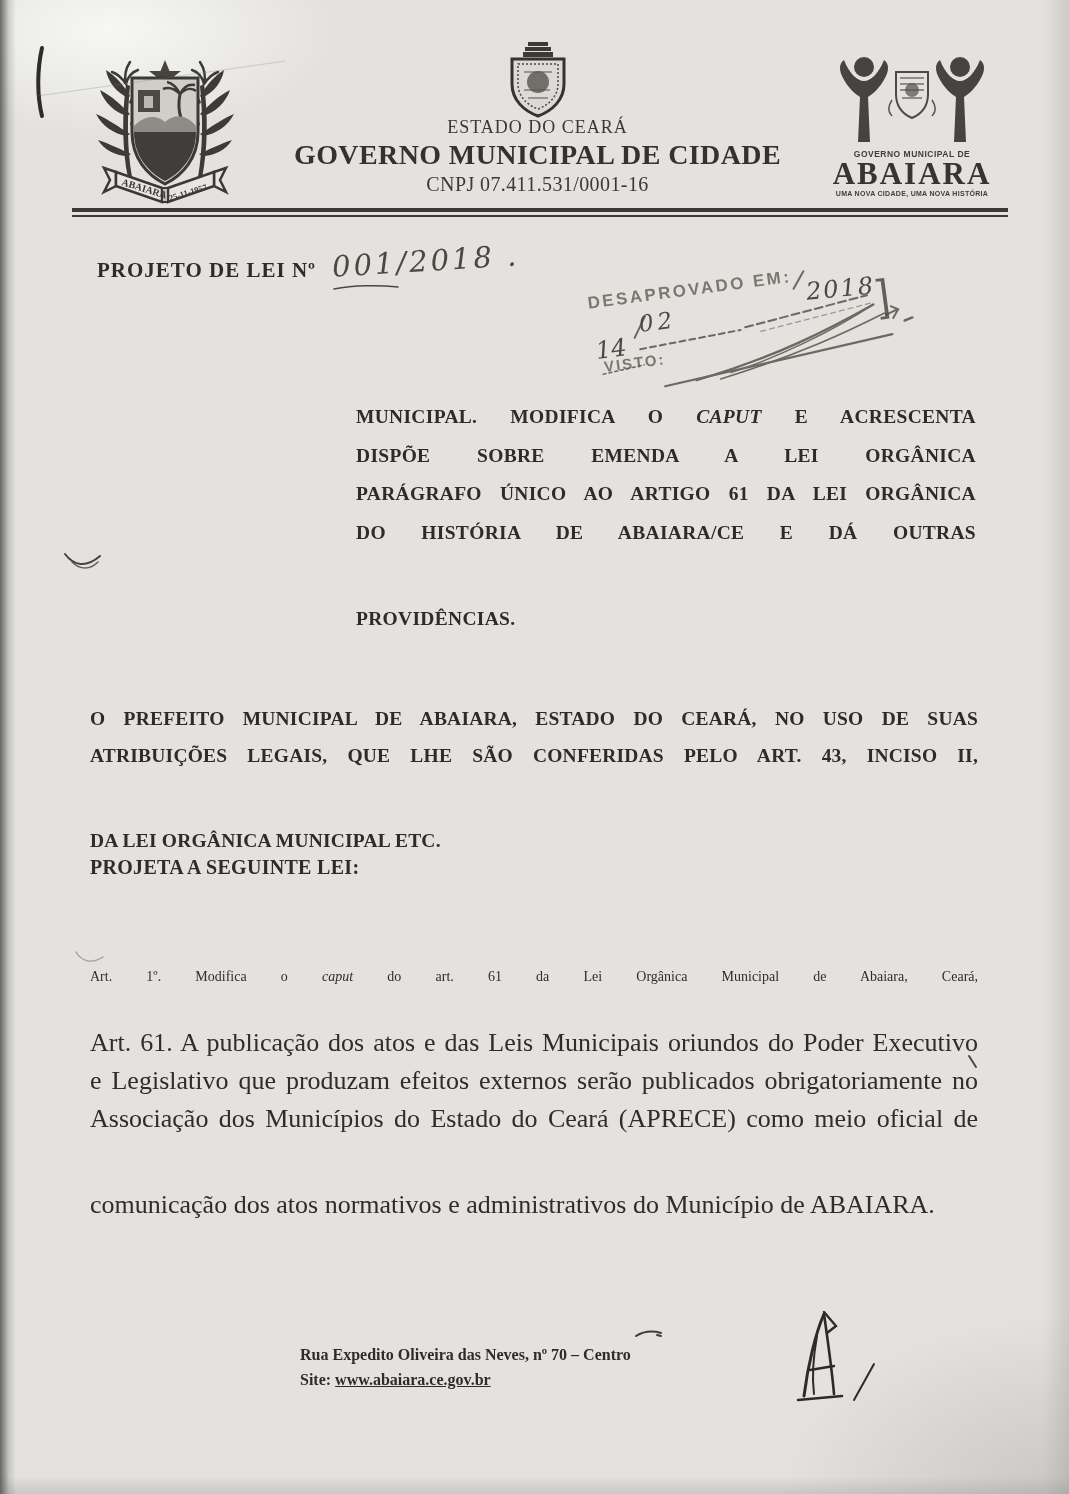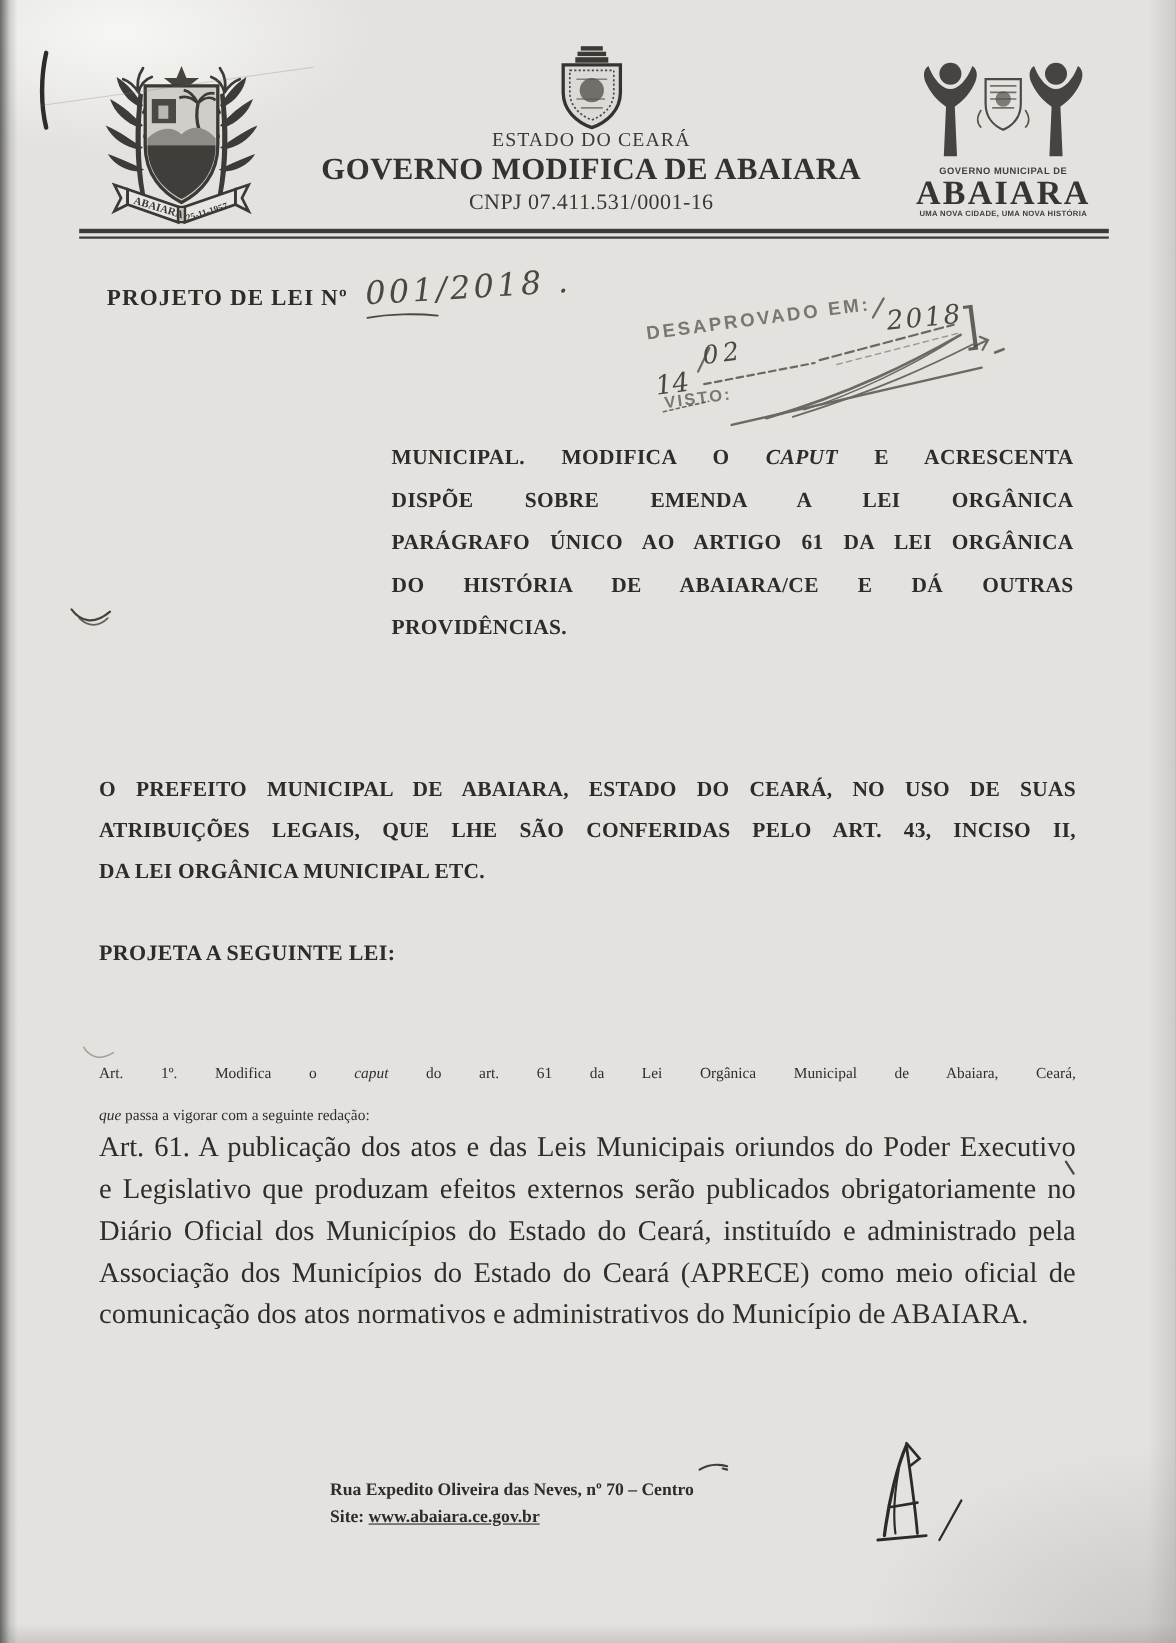--- a/index.html
+++ b/index.html
@@ -44,21 +44,21 @@
   .stamp-print{font-family:"Liberation Sans",sans-serif;font-weight:bold;color:#605d56;opacity:.8;}
   .s-result{left:2px;top:-4px;font-size:17px;letter-spacing:2.5px;}
   .s-visto{left:10px;top:62px;font-size:15px;letter-spacing:2px;}
   .s-bracket{left:290px;top:14px;font-size:44px;font-family:"Liberation Sans",sans-serif;color:#4c4a45;opacity:.85;line-height:44px;}
   .s-day{left:4px;top:40px;font-size:24px;}
   .s-month{left:50px;top:20px;font-size:23px;letter-spacing:4px;}
   .s-year{left:220px;top:10px;font-size:24px;letter-spacing:2px;transform:rotate(2deg);}
 
   
   .jline{text-align:justify;text-align-last:justify;}
-  .jlast{text-align:center;text-align-last:left;}
+  .jlast{text-align:center;text-align-last:left;margin-top:48px;}
   .it{font-style:italic;}
   .ementa{position:absolute;left:356px;top:398px;width:620px;font-size:19.5px;font-weight:bold;line-height:38.5px;color:#2d2c29;letter-spacing:.3px;}
   .preamble{position:absolute;left:90px;top:700px;width:888px;font-size:19.5px;font-weight:bold;line-height:37px;color:#2d2c29;letter-spacing:.2px;}
   .projeta{position:absolute;left:90px;top:856px;font-size:20px;font-weight:bold;letter-spacing:.3px;color:#2d2c29;}
   .art1{position:absolute;left:90px;top:958px;width:888px;font-size:14px;line-height:38px;}
   .art61{position:absolute;left:90px;top:1024px;width:888px;font-size:26px;line-height:38px;}
 
   
   .footer{position:absolute;left:300px;top:1342px;width:400px;font-weight:bold;font-size:16px;line-height:25px;color:#2d2c29;}
   .footer .url{text-decoration:underline;}
@@ -111,21 +111,21 @@
     <rect x="21" y="7" width="26" height="4" fill="#3b3a37"></rect>
     <rect x="19" y="12" width="30" height="5" fill="#3b3a37"></rect>
     <path d="M8,19 H60 V44 C60,60 48,71 34,76 C20,71 8,60 8,44 Z" fill="#dbdad6" stroke="#343330" stroke-width="3"></path>
     <path d="M14,24 H54 V44 C54,56 45,65 34,69 C23,65 14,56 14,44 Z" fill="none" stroke="#4a4946" stroke-width="1.5" stroke-dasharray="2,2"></path>
     <circle cx="34" cy="42" r="11" fill="#55544f" opacity=".8"></circle>
     <path d="M20,32 H48 M20,50 H46 M24,58 H44" stroke="#5a5955" stroke-width="1.5" opacity=".7" fill="none"></path>
   </svg>
 
   <div class="header-text">
     <div class="h-state">ESTADO DO CEARÁ</div>
-    <div class="h-gov">GOVERNO MODIFICA DE ABAIARA</div>
+    <div class="h-gov">GOVERNO MUNICIPAL DE CIDADE</div>
     <div class="h-cnpj">CNPJ 07.411.531/0001-16</div>
   </div>
 
   <div class="logo-right">
     <svg width="168" height="88" viewBox="0 0 168 88">
       <g id="fig" fill="#454441">
         <circle cx="36" cy="11" r="10"></circle>
         <path d="M36,25 C29,25 21,17 16,4 C10,8 12,16 14,20 C20,33 29,39 32,41 L30,86 H42 L40,41 C43,39 52,33 58,20 C60,16 62,8 56,4 C51,17 43,25 36,25 Z"></path>
       </g>
       <use href="#fig" transform="translate(168,0) scale(-1,1)"></use>
@@ -191,30 +191,25 @@
   </div>
 
   <div class="projeta">PROJETA A SEGUINTE LEI:</div>
 
   <div class="art1">
     <div class="jline">
       <span>Art. 1º. Modifica o</span>
       <span class="it">caput</span>
       <span>do art. 61 da Lei Orgânica Municipal de Abaiara, Ceará,</span>
     </div>
-    <div class="jlast">
-      <span class="it">que</span>
-      <span>passa a vigorar com a seguinte redação:</span>
-    </div>
   </div>
 
   <div class="art61">
     <div class="jline"><span>Art. 61. A publicação dos atos e das Leis Municipais oriundos do Poder Executivo</span></div>
     <div class="jline"><span>e Legislativo que produzam efeitos externos serão publicados obrigatoriamente no</span></div>
-    <div class="jline"><span>Diário Oficial dos Municípios do Estado do Ceará, instituído e administrado pela</span></div>
     <div class="jline"><span>Associação dos Municípios do Estado do Ceará (APRECE) como meio oficial de</span></div>
     <div class="jlast"><span>comunicação dos atos normativos e administrativos do Município de ABAIARA.</span></div>
   </div>
 
   <div class="footer">
     <div>Rua Expedito Oliveira das Neves, nº 70 – Centro</div>
     <div>
       <span>Site:</span>
       <span class="url">www.abaiara.ce.gov.br</span>
     </div>

